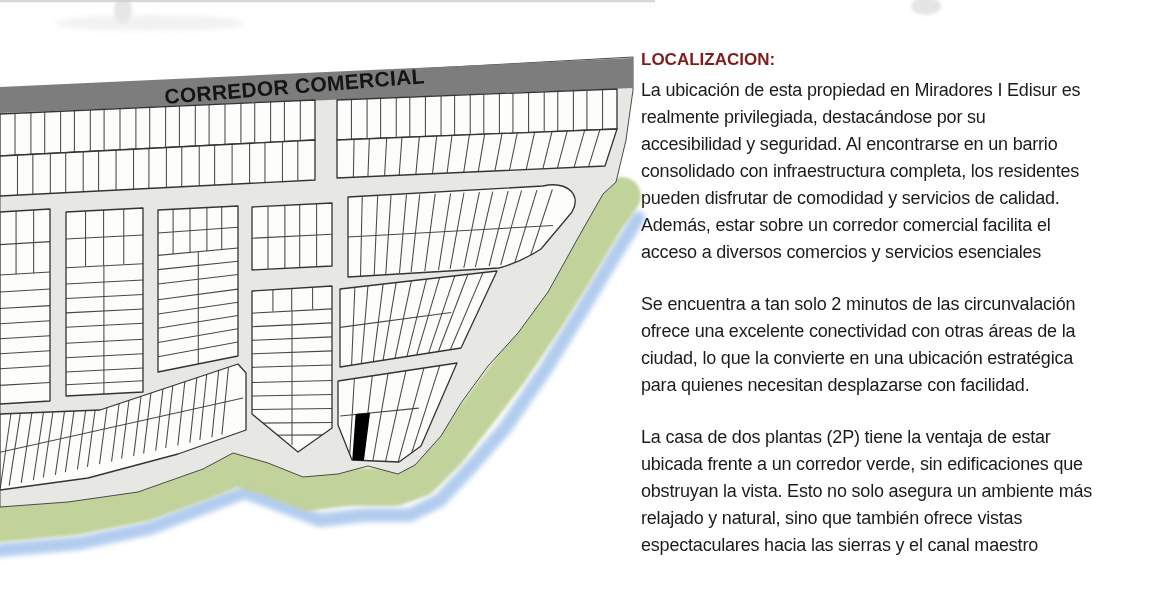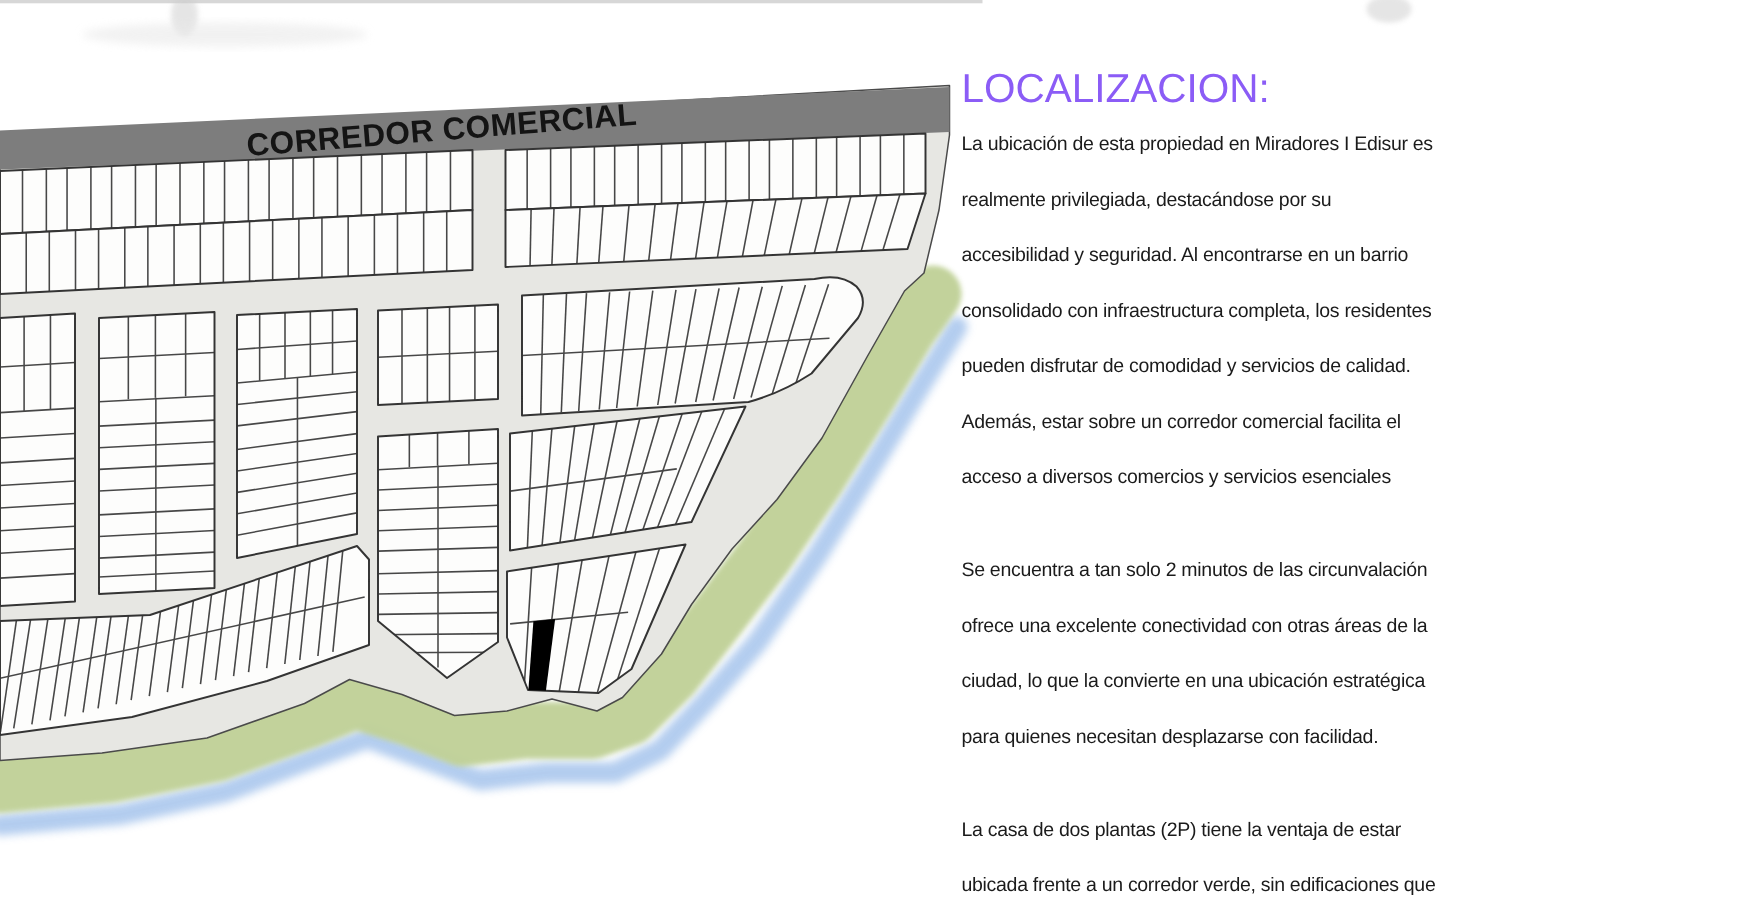--- a/index.html
+++ b/index.html
@@ -1,21 +1,21 @@
 <!DOCTYPE html>
 <html><head>
 <meta charset="utf-8">
 <style>
   html,body{margin:0;padding:0;background:#ffffff;}
   .page{position:relative;width:1158px;height:605px;background:#ffffff;overflow:hidden;
         font-family:"Liberation Sans",sans-serif;}
   #map-svg{position:absolute;left:0;top:0;}
   .text-panel{position:absolute;left:641px;top:46px;width:516px;color:#1b1b1b;}
-  .panel-title{font-weight:normal;font-size:27px;line-height:27px;margin:0 0 4px 0;color:#8b5cf6;}
-  .para{font-size:13px;line-height:37px;margin:0 0 25px 0;white-space:pre-line;letter-spacing:-0.2px;}
+  .panel-title{font-weight:bold;font-size:17px;line-height:27px;margin:0 0 4px 0;color:#7f1d1d;}
+  .para{font-size:18px;line-height:27px;margin:0 0 25px 0;white-space:pre-line;letter-spacing:-0.2px;}
   .corridor-label{font-weight:bold;font-size:21px;letter-spacing:0.3px;fill:#141414;}
 </style>
 </head>
 <body>
 
 <div class="page">
 
   <svg id="map-svg" width="1158" height="605" viewBox="0 0 1158 605">
     <defs id="map-defs">
       <filter id="soft" x="-20%" y="-20%" width="140%" height="140%">

